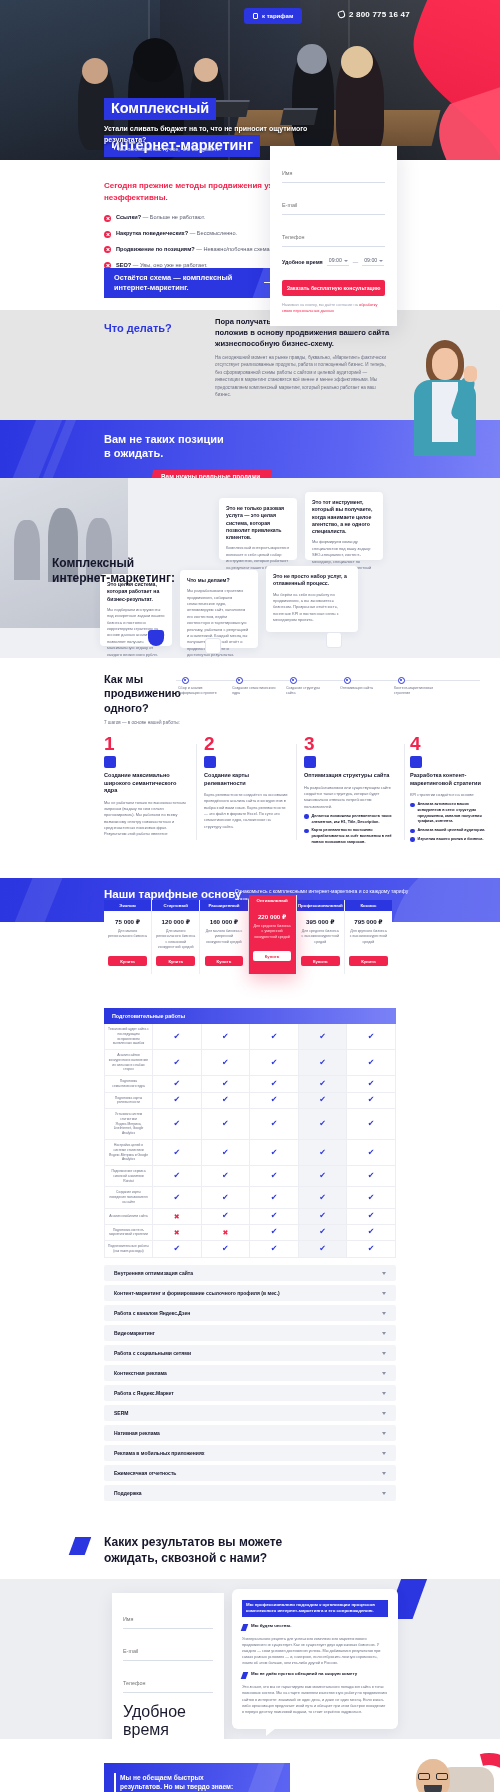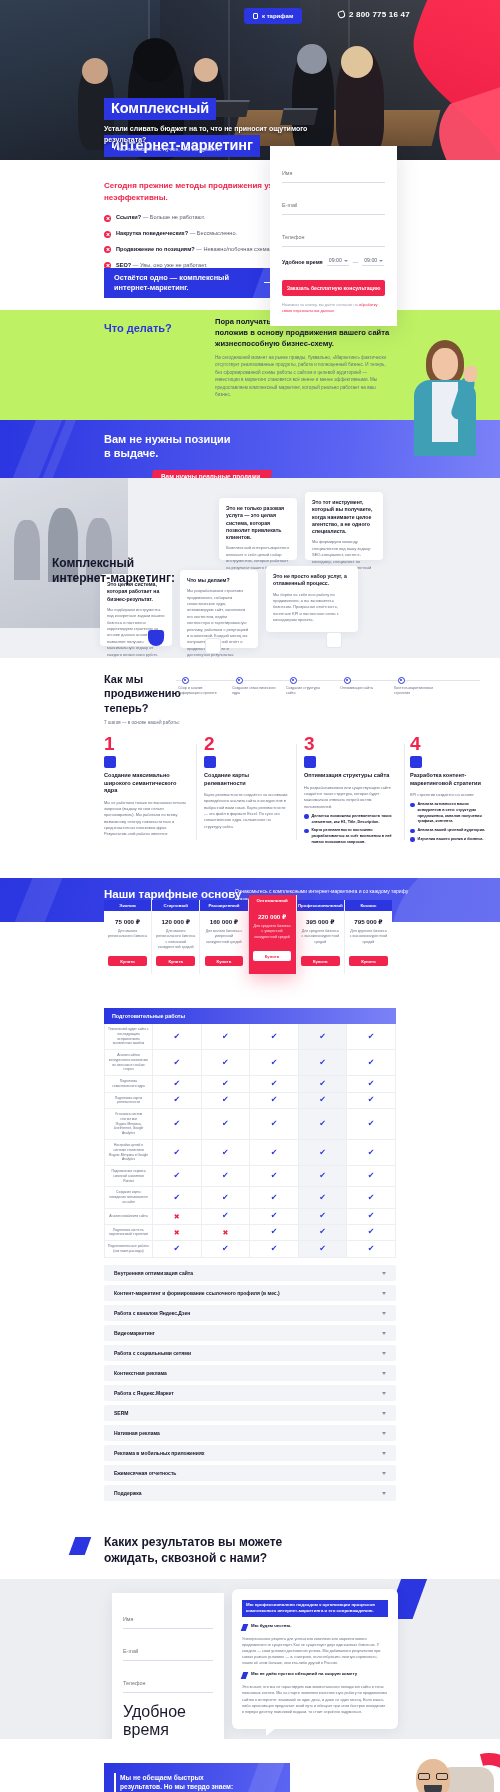--- a/index.html
+++ b/index.html
@@ -95,21 +95,21 @@
     position:relative;min-width:22px;cursor:pointer}
   .form-card .sel::after{content:"";position:absolute;right:1px;top:3px;border-left:2px solid transparent;
     border-right:2px solid transparent;border-top:2.5px solid #8c92a6}
   .form-card .dash{font-size:5.4px;color:#8c92a6}
   .form-card .submit{width:100%;height:16px;background:#f0244c;color:#fff;border:none;border-radius:2px;
     font-size:5.2px;font-weight:700;cursor:pointer;font-family:inherit;margin-bottom:6px}
   .form-card .legal{font-size:3.9px;color:#9aa0b2;line-height:1.5}
   .form-card .legal a{color:#f0244c;text-decoration:none}
 
   
-  .s3{position:relative;padding:34px 0 18px;background:#bef264;min-height:86px}
+  .s3{position:relative;padding:34px 0 18px;background:#e5e5e5;min-height:86px}
   .s3 h2{position:absolute;left:104px;top:12px;color:#2b35e0;font-size:11px;font-weight:700}
   .s3 .lead{position:absolute;left:215px;top:6px;width:176px;font-size:7.6px;font-weight:700;
     color:#15162b;line-height:1.45}
   .s3 .body{position:absolute;left:215px;top:44px;width:176px;font-size:4.6px;color:#6a7086;line-height:1.62}
   .person{position:absolute;right:12px;top:30px;width:86px;height:116px;z-index:4}
   .person .hair{position:absolute;left:24px;top:0;width:38px;height:46px;background:#7b5033;border-radius:50% 50% 42% 42%}
   .person .face{position:absolute;left:30px;top:8px;width:26px;height:32px;background:#f0c4a4;border-radius:46%}
   .person .body{position:absolute;left:12px;top:40px;width:62px;height:76px;background:#3f9fb5;border-radius:16px 16px 0 0}
   .person .shirt{position:absolute;left:30px;top:42px;width:26px;height:60px;background:#eceff5}
   .person .arm{position:absolute;left:54px;top:36px;width:14px;height:44px;background:#3f9fb5;border-radius:7px;transform:rotate(18deg)}
@@ -323,21 +323,21 @@
             <i class="badge-x"></i>
           <span><b>SEO?</b>
           <span>— Увы, оно уже не работает.</span></span>
           </li>
       </ul>
     </div>
 
     <div class="cta-blue">
       <div class="sk"></div>
       <div class="txt">
-        <span>Остаётся одно — комплексный</span><br>
+        <span>Остаётся схема — комплексный</span><br>
         <span>интернет-маркетинг.</span>
       </div>
       <i class="arrow"></i>
     </div>
 
     <div class="form-card">
       <div class="fld">
         <input placeholder="Имя" style="">
       </div>
       <div class="fld">
@@ -370,22 +370,22 @@
       <div class="shirt"></div>
       <div class="arm"></div>
       <div class="hand"></div>
     </div>
   </section>
 
   <section class="s4">
     <div class="sk a"></div>
     <div class="sk b"></div>
     <h2>
-      <span>Вам не нужны позиции</span><br>
-      <span>в выдаче.</span>
+      <span>Вам не таких позиции</span><br>
+      <span>в ожидать.</span>
     </h2>
     <div class="pill"><span>Вам нужны реальные продажи.</span></div>
   </section>
 
   <section class="s5">
     <div class="photo">
       <div class="p1"></div>
       <div class="p2"></div>
       <div class="p3"></div>
     </div>
@@ -417,21 +417,21 @@
 
     <div class="badge-ico shield"></div>
     <div class="badge-ico share"></div>
     <div class="badge-ico doc"></div>
   </section>
 
   <section class="s6" style="height:220px">
     <h2>
       <span>Как мы</span><br>
       <span>продвижению</span><br>
-      <span>теперь?</span>
+      <span>одного?</span>
     </h2>
     <div class="sublabel">7 шагов — в основе нашей работы:</div>
 
     <div class="rail"></div>
     <div class="tick" style="left:182px;top:19px"></div>
     <div class="tlabel" style="left:178px;top:28px">Сбор и анализ информации о проекте</div>
     <div class="tick" style="left:236px;top:19px"></div>
     <div class="tlabel" style="left:232px;top:28px">Создание семантического ядра</div>
     <div class="tick" style="left:290px;top:19px"></div>
     <div class="tlabel" style="left:286px;top:28px">Создание структуры сайта</div>

